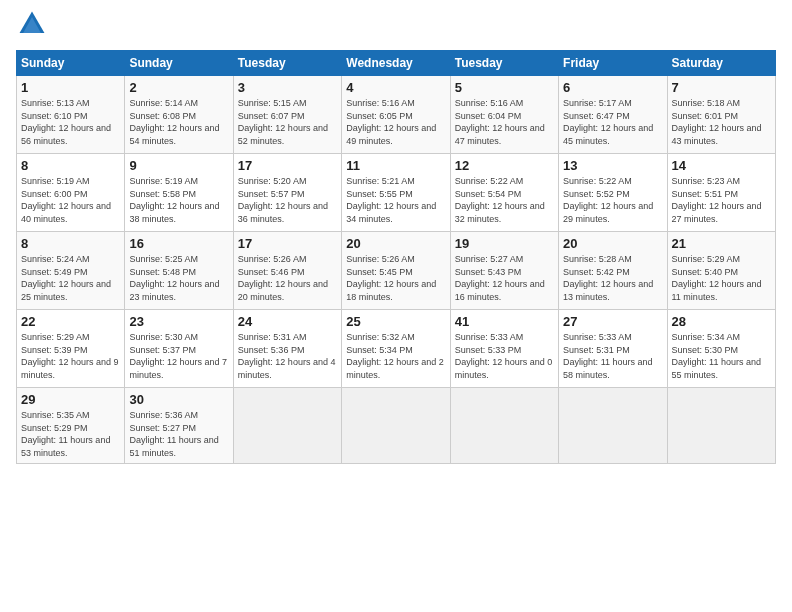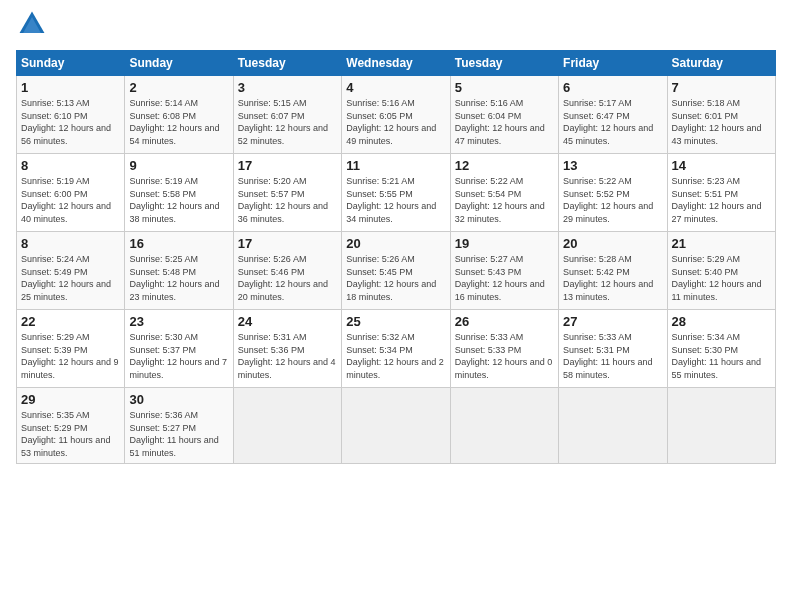--- a/index.html
+++ b/index.html
@@ -318,21 +318,21 @@
 and 4 minutes.</div>
           </td>
           <td>
             <span class="day-num">25</span>
             <div class="day-info">Sunrise: 5:32 AM
 Sunset: 5:34 PM
 Daylight: 12 hours
 and 2 minutes.</div>
           </td>
           <td>
-            <span class="day-num">26</span>
+            <span class="day-num">41</span>
             <div class="day-info">Sunrise: 5:33 AM
 Sunset: 5:33 PM
 Daylight: 12 hours
 and 0 minutes.</div>
           </td>
           <td>
             <span class="day-num">27</span>
             <div class="day-info">Sunrise: 5:33 AM
 Sunset: 5:31 PM
 Daylight: 11 hours

